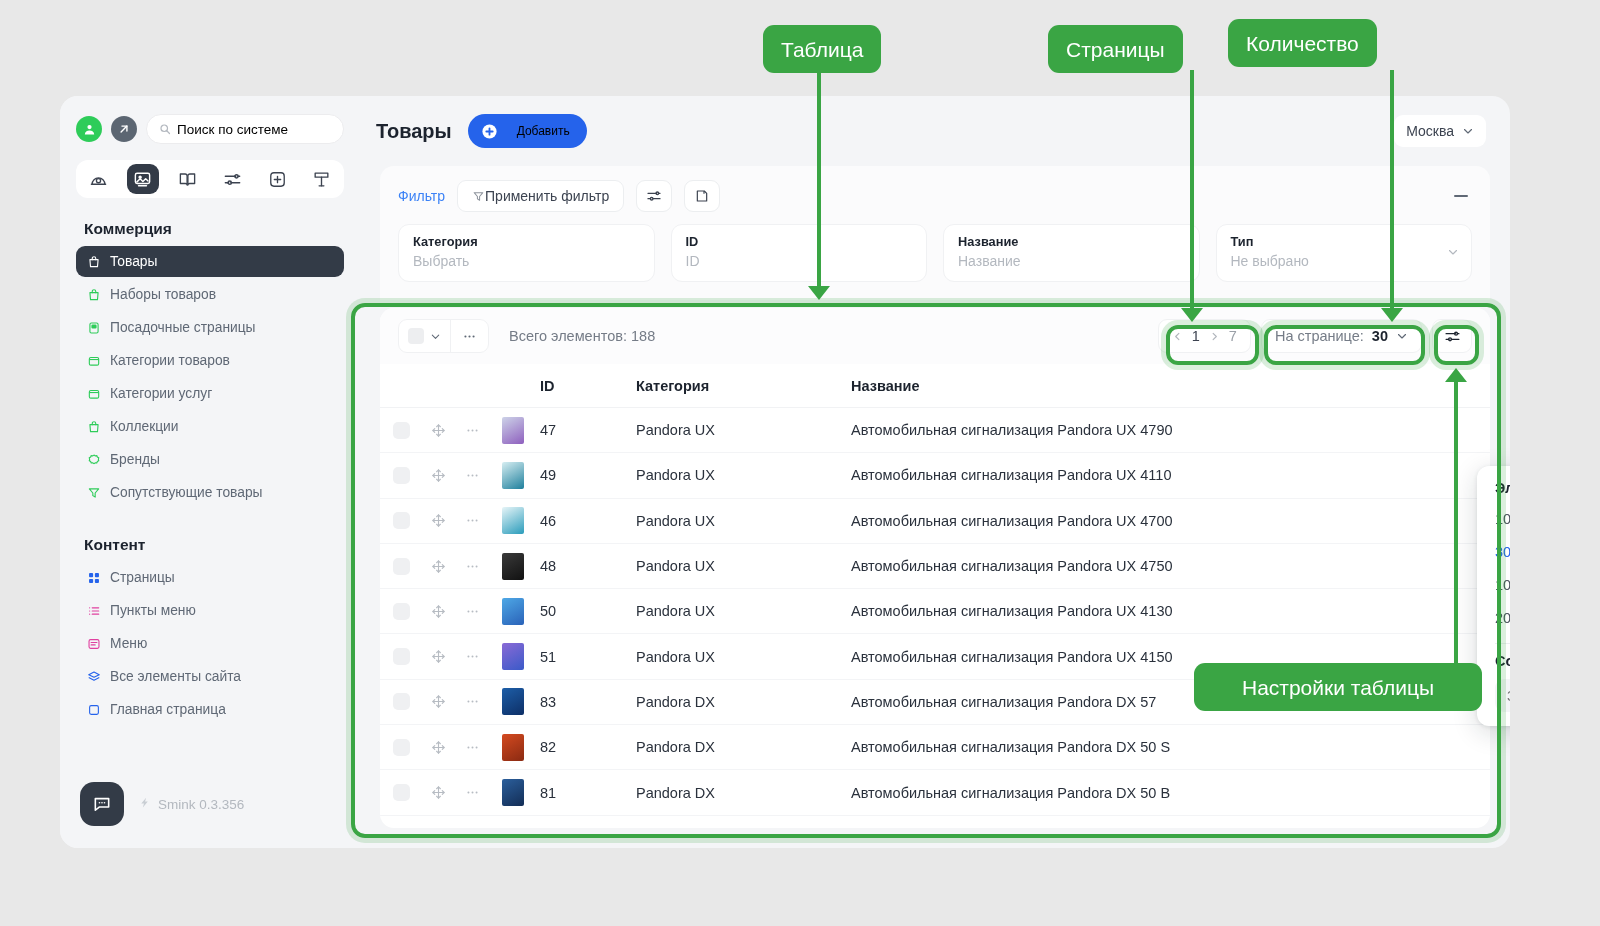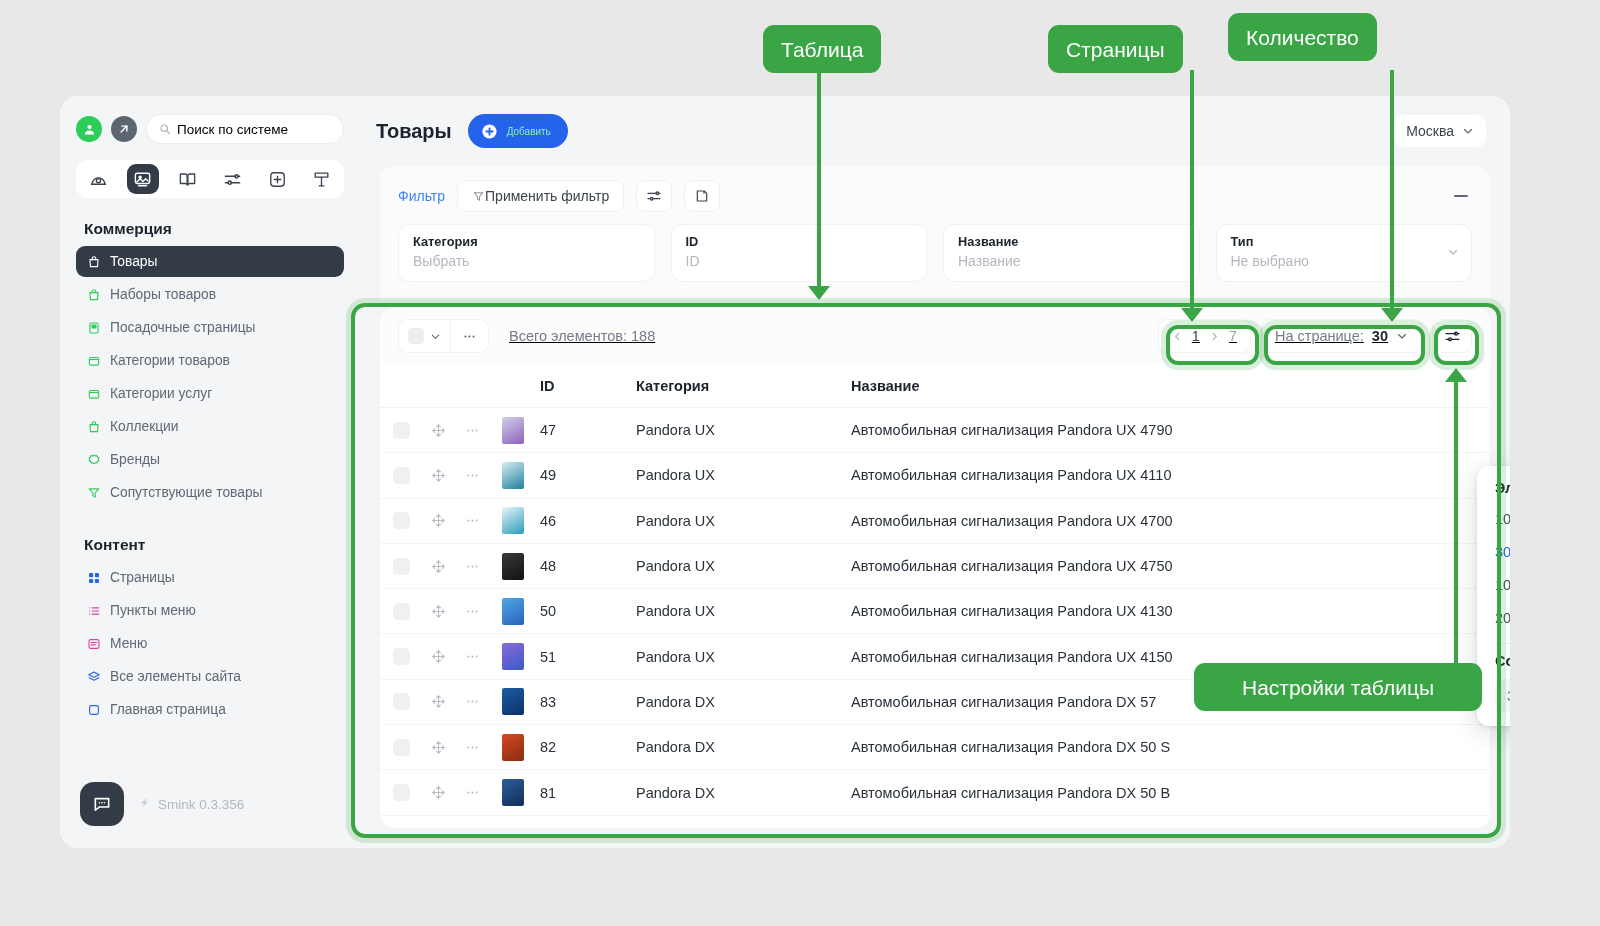--- a/index.html
+++ b/index.html
@@ -92,22 +92,22 @@
 
   
   .main { flex: 1 1 auto; display: flex; flex-direction: column; min-width: 0; position: relative; }
   .main-header {
     height: 70px; display: flex; align-items: center; padding: 0 24px 0 16px;
     flex: 0 0 auto;
   }
   .page-title { font-size: 20px; font-weight: bold; color: #1c232e; }
   .add-btn {
     margin-left: 16px; height: 34px; border-radius: 17px; background: #2563eb;
-    color: #86efac; font-size: 10px; display: inline-flex; align-items: center;
-    gap: 9px; padding: 0 17px 0 13px; border: none; cursor: pointer;
+    color: #000000; font-size: 12px; display: inline-flex; align-items: center;
+    gap: 19px; padding: 0 17px 0 13px; border: none; cursor: pointer;
     font-family: inherit;
   }
   .add-btn svg { width: 17px; height: 17px; }
   .city-sel {
     margin-left: auto; height: 32px; border-radius: 9px; background: #fff;
     display: flex; align-items: center; gap: 8px; padding: 0 12px;
     font-size: 14px; color: #3c4350;
   }
   .city-sel svg { width: 12px; height: 12px; }
 
@@ -147,21 +147,21 @@
   .ffield .fchev svg { width: 12px; height: 12px; }
 
   
   .table-card {
     margin: 8px 20px 20px 20px; background: #fff; border-radius: 14px;
     flex: 1 1 auto; display: flex; flex-direction: column; overflow: hidden;
     position: relative;
   }
   .tbar {
     height: 56px; display: flex; align-items: center; padding: 0 18px;
-    background: #fcfcfd; flex: 0 0 auto; text-decoration: underline;
+    background: #fcfcfd; flex: 0 0 auto;
   }
   .sel-group { display: flex; align-items: center; background: #fff; border: 1px solid #f0f1f3; border-radius: 9px; height: 34px; }
   .sel-chk { display: flex; align-items: center; gap: 6px; padding: 0 9px; border-right: 1px solid #f0f1f3; height: 100%; }
   .sel-chk .box { width: 16px; height: 16px; border-radius: 4px; background: #edeef0; }
   .sel-chk svg { width: 11px; height: 11px; }
   .sel-dots { padding: 0 11px; display:flex; align-items:center; height:100%; }
   .sel-dots svg { width: 15px; height: 15px; }
   .total-txt { margin-left: 20px; font-size: 14.5px; color: #757c87; }
 
   .tbar-right { margin-left: auto; display: flex; align-items: center; gap: 10px; }
@@ -889,21 +889,21 @@
     </div>
     <div class="leader" style="left:817px; top:70px; height:218px;"></div>
     <div class="arrowhead arrow-down" style="left:808px; top:286px;"></div>
 
     <div class="callout" style="left:1048px; top:25px;">
       <span>Страницы</span>
     </div>
     <div class="leader" style="left:1190px; top:70px; height:240px;"></div>
     <div class="arrowhead arrow-down" style="left:1181px; top:308px;"></div>
 
-    <div class="callout" style="left:1228px; top:13px;">
+    <div class="callout" style="left:1228px; top:19px;">
       <span>Количество</span>
     </div>
     <div class="leader" style="left:1390px; top:70px; height:240px;"></div>
     <div class="arrowhead arrow-down" style="left:1381px; top:308px;"></div>
 
     <div class="callout" style="left:1194px; top:663px; width:288px; justify-content:center;">
       <span>Настройки таблицы</span>
     </div>
     <div class="leader" style="left:1454px; top:382px; height:281px;"></div>
     <div class="arrowhead arrow-up" style="left:1445px; top:368px;"></div>

